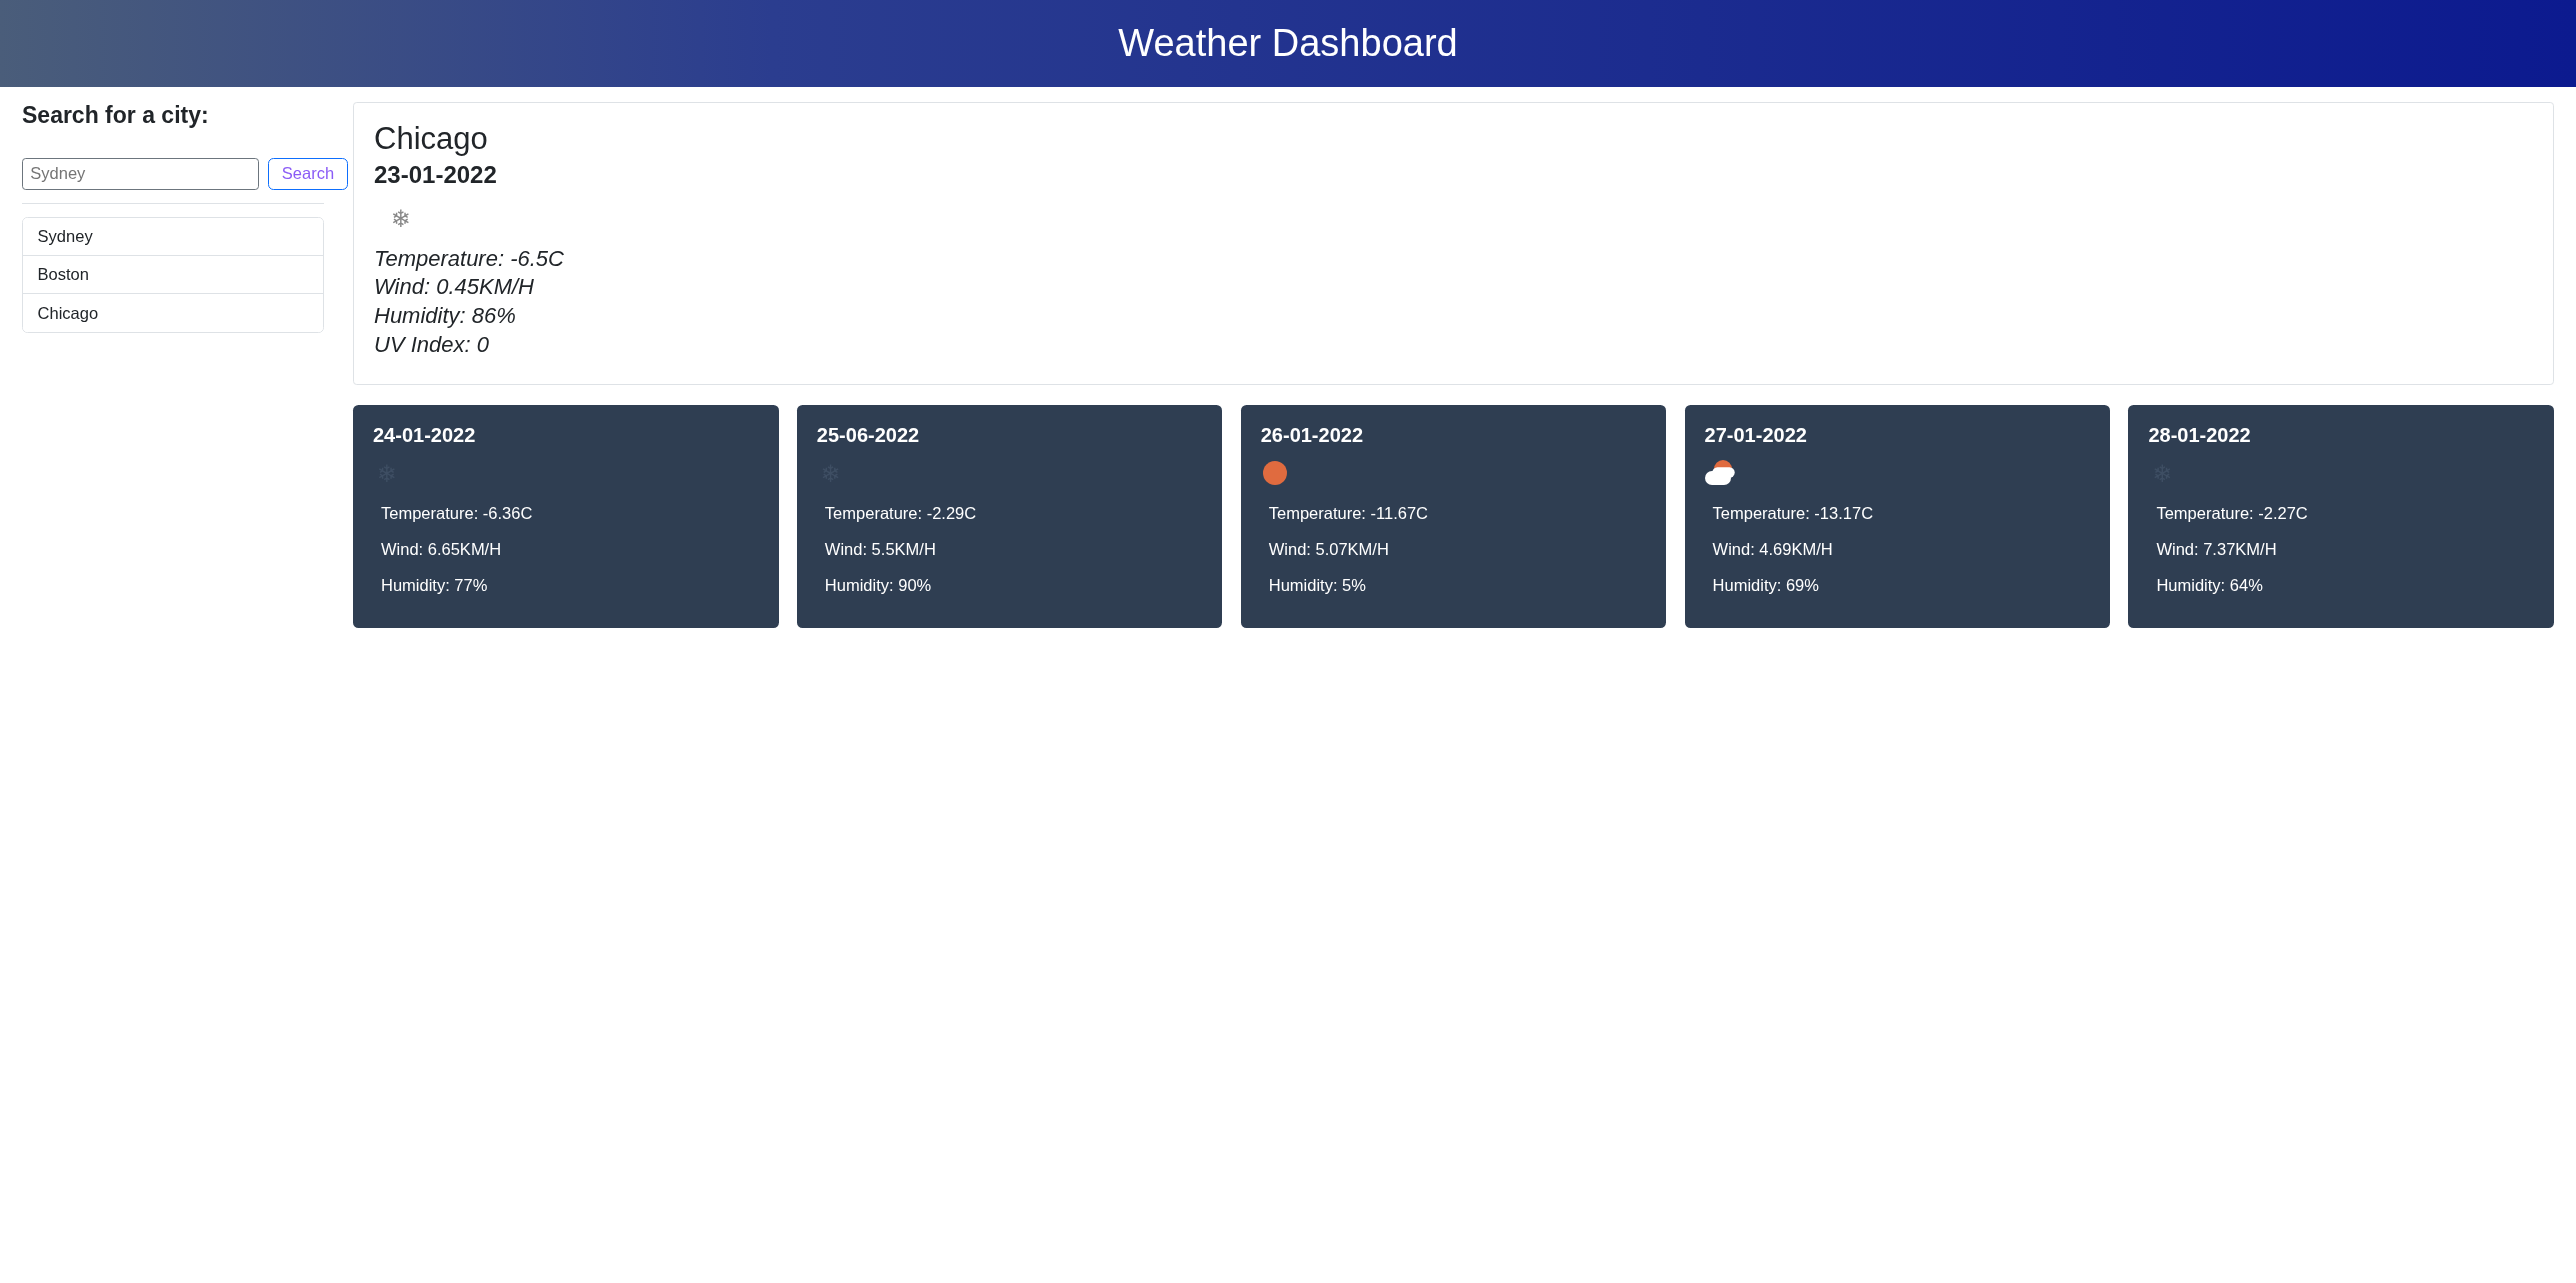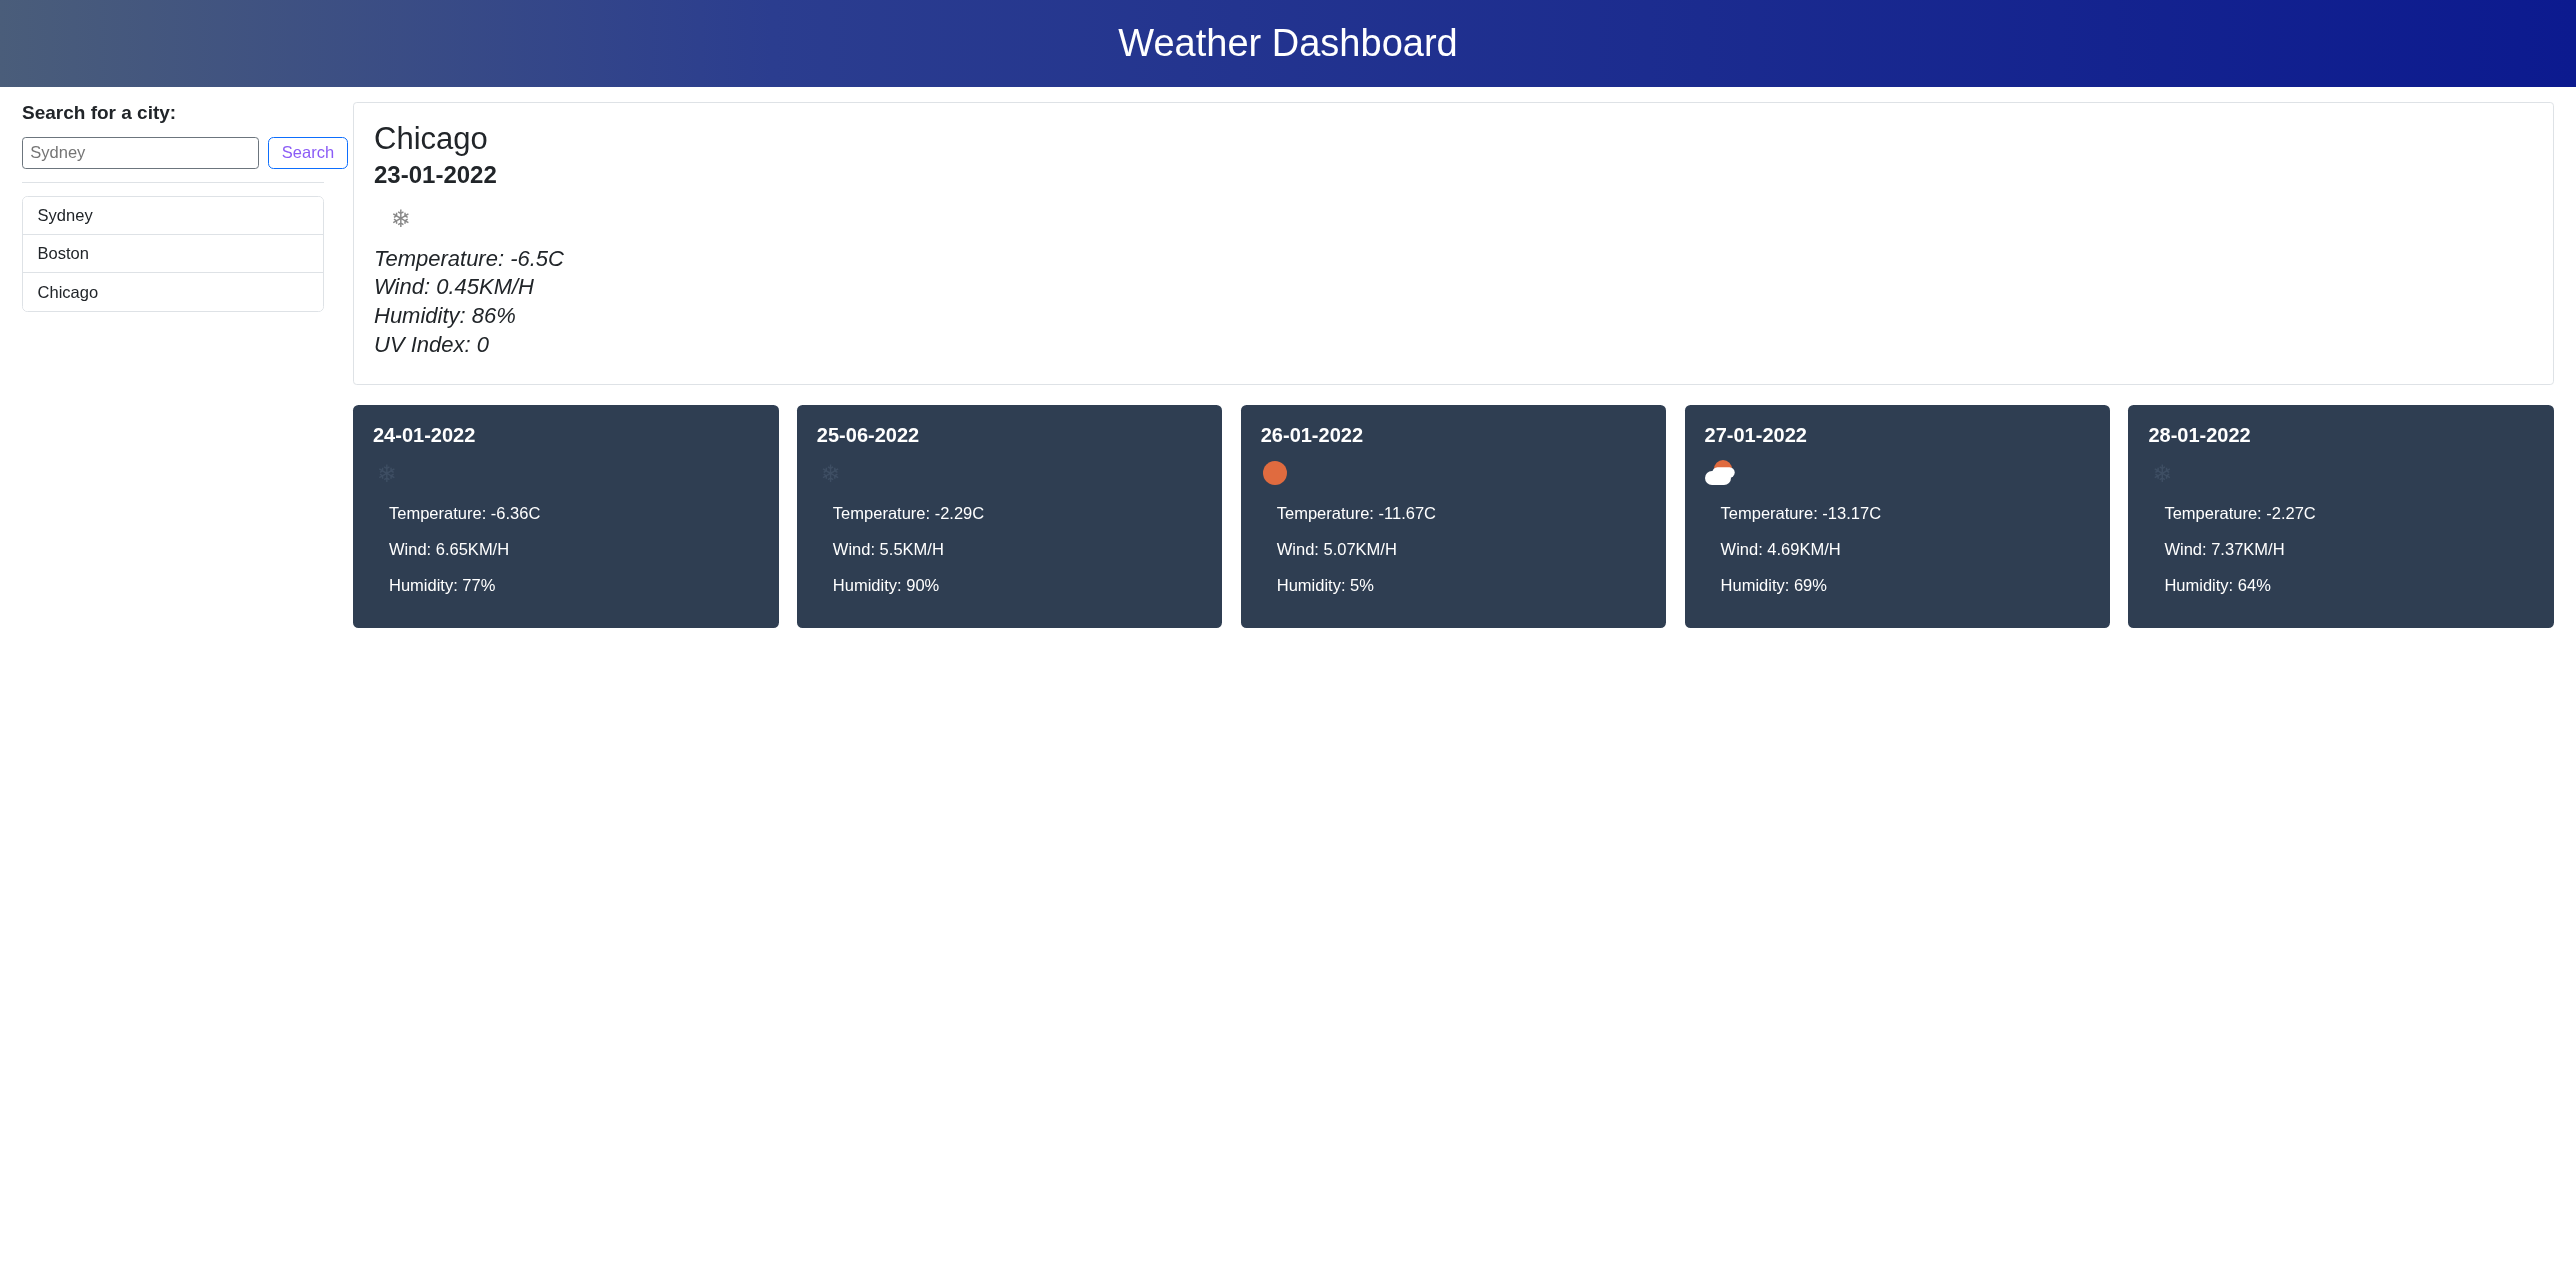--- a/index.html
+++ b/index.html
@@ -25,23 +25,23 @@
     .container {
       display: flex;
       padding: 14.6px 22px;
       gap: 29px;
     }
     .sidebar {
       width: 302px;
       flex-shrink: 0;
     }
     .sidebar h2 {
-      font-size: 19px;
+      font-size: 23px;
       font-weight: 700;
-      margin-bottom: 13px;
+      margin-bottom: 29px;
     }
     .search-row {
       display: flex;
       gap: 9.2px;
       align-items: center;
       margin-bottom: 13px;
     }
     .search-input {
       flex: 1;
       padding: 5.5px 7.3px;
@@ -121,21 +121,21 @@
     .forecast-card .fdate {
       font-size: 20px;
       font-weight: 700;
       margin-bottom: 13px;
     }
     .forecast-card .ficon {
       margin-bottom: 14.6px;
     }
     .forecast-card p {
       font-size: 16.5px;
-      margin: 13px 16px;
+      margin: 13px 8px;
       line-height: 1.4;
     }
     
     .wi {
       display: inline-block;
       width: 27.5px;
       height: 27.5px;
       vertical-align: middle;
     }
     .snowflake-light {

